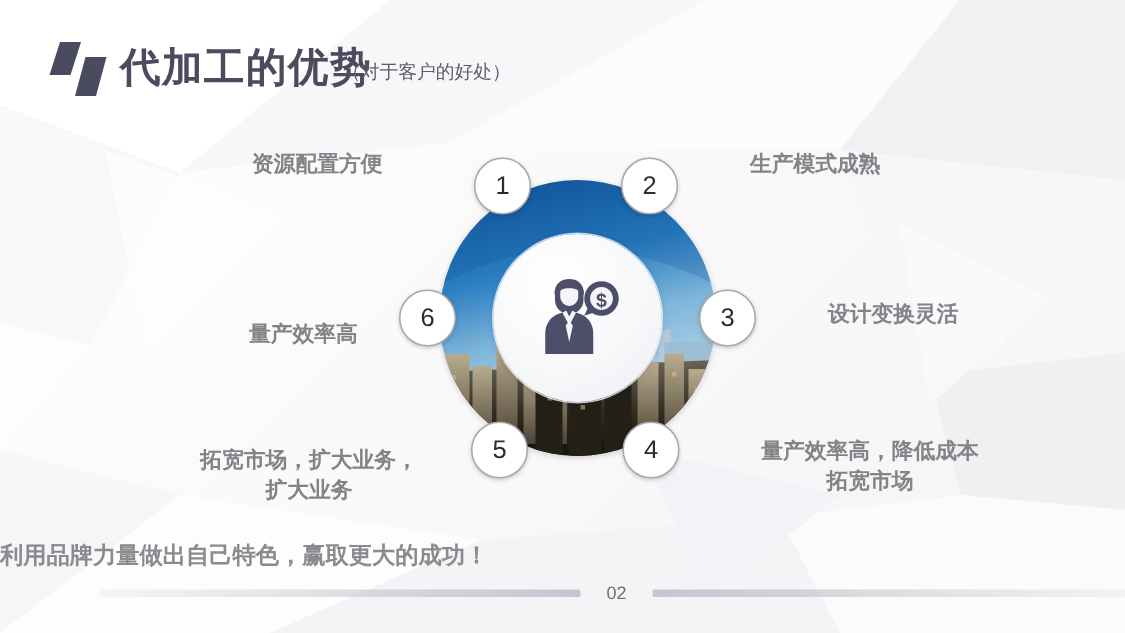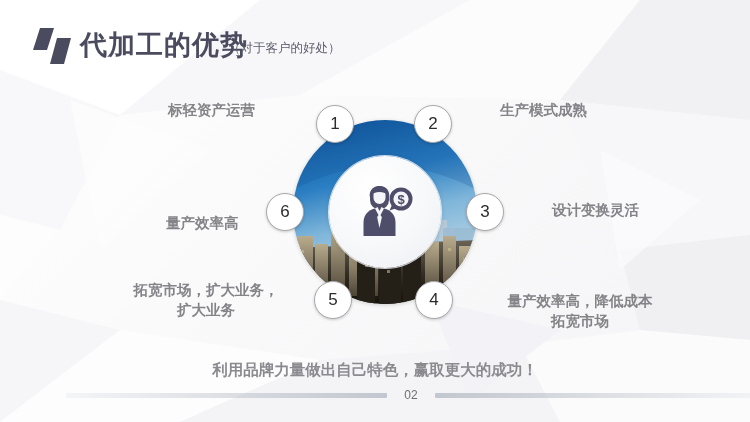--- a/index.html
+++ b/index.html
@@ -102,21 +102,20 @@
     line-height: 20px;
     white-space: nowrap;
   }
   .label.center-align { text-align: center; }
 
   
   #caption {
     position: absolute;
     left: 0; top: 360px;
     width: 750px;
-    text-align: center;
     font-size: 15.5px;
     font-weight: bold;
     color: #8a8a8f;
   }
 
   
   #footer {
     position: absolute;
     left: 0; top: 388px;
     width: 750px; height: 14px;
@@ -269,26 +268,26 @@
     </div>
   </div>
 
   <div class="node" style="left:316px; top:105px;">1</div>
   <div class="node" style="left:414px; top:105px;">2</div>
   <div class="node" style="left:466px; top:193px;">3</div>
   <div class="node" style="left:415px; top:281px;">4</div>
   <div class="node" style="left:314px; top:281px;">5</div>
   <div class="node" style="left:266px; top:193px;">6</div>
 
-  <div class="label" style="left:168px; top:100px;">标轻资产运营</div>
+  <div class="label" style="left:168px; top:100px;">资源配置方便</div>
   <div class="label" style="left:500px; top:100px;">生产模式成熟</div>
   <div class="label" style="left:552px; top:200px;">设计变换灵活</div>
   <div class="label" style="left:122px; top:213px;margin-left:44px;">量产效率高</div>
 
-  <div class="label center-align" style="left:118px; top:280px; width:176px;">
+  <div class="label center-align" style="left:118px; top:297px; width:176px;">
     <div>拓宽市场，扩大业务，</div>
     <div>扩大业务</div>
   </div>
   <div class="label center-align" style="left:484px; top:291px; width:192px;">
     <div>量产效率高，降低成本</div>
     <div>拓宽市场</div>
   </div>
 
   <div id="caption">利用品牌力量做出自己特色，赢取更大的成功！</div>
 

